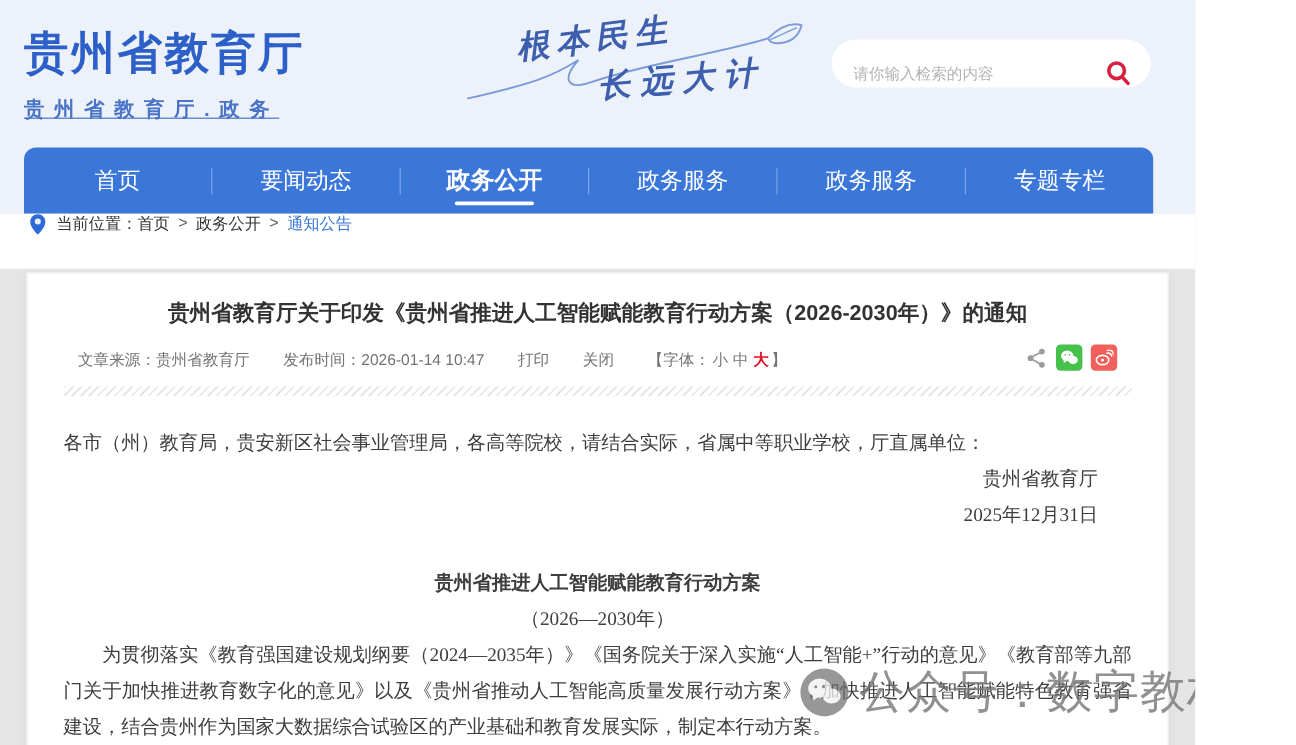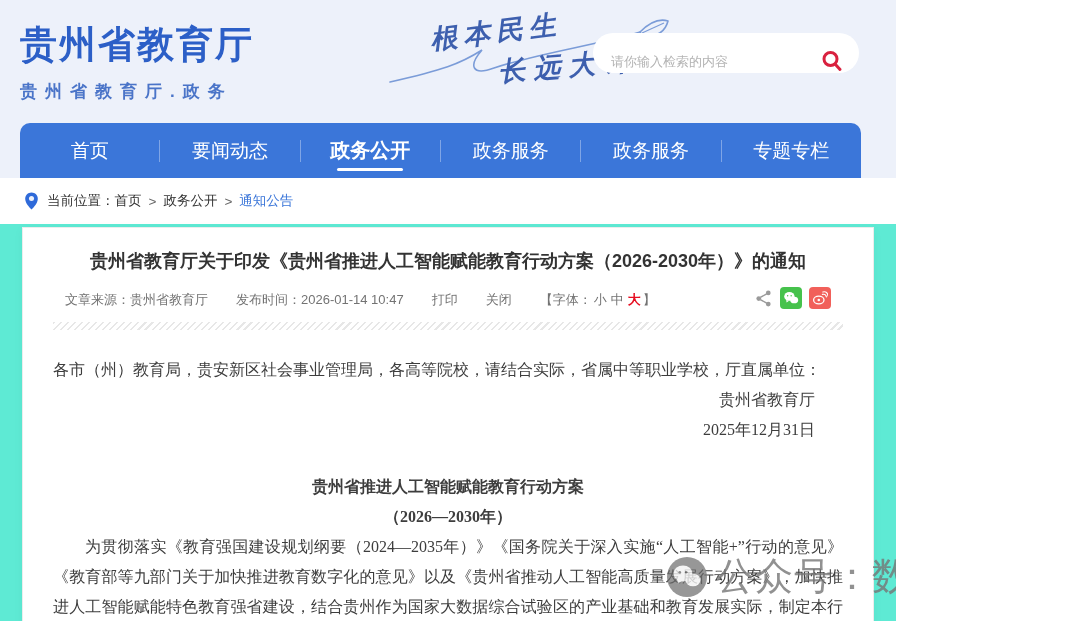--- a/index.html
+++ b/index.html
@@ -1,24 +1,24 @@
 <!DOCTYPE html>
 <html><head>
 <meta charset="utf-8">
 <style>
   * { margin:0; padding:0; box-sizing:border-box; }
   html,body { background:#fff; }
-  .page { width:896px; height:621px; position:relative; overflow:hidden; background:#5eead4;
+  .page { width:996px; height:621px; position:relative; overflow:hidden; background:#e5e5e5;
           font-family:"Liberation Sans","DejaVu Sans",sans-serif; }
 
   
   .header { position:relative; height:178px; background:#edf1fa; }
   .logo { position:absolute; left:20px; top:20px; }
   .logo-title { font-size:37px; font-weight:bold; color:#2c5fc7; letter-spacing:2px; }
-  .logo-sub { margin-top:10px; font-size:17px; font-weight:bold; color:#4a74c8; letter-spacing:8px; }
+  .logo-sub { margin-top:10px; font-size:17px; font-weight:bold; color:#4a74c8; letter-spacing:8px;text-decoration:underline; }
 
   .slogan { position:absolute; left:388px; top:2px; width:300px; height:100px; pointer-events:none; }
   .slogan svg { position:absolute; left:0; top:0; }
   .slogan-t1 { position:absolute; left:42px; top:12px; font-size:27px; font-weight:bold; font-style:italic;
                color:#3d5fae; letter-spacing:6px; transform:rotate(-7deg);
                font-family:"Liberation Serif","DejaVu Serif",serif; }
   .slogan-t2 { position:absolute; left:110px; top:46px; font-size:27px; font-weight:bold; font-style:italic;
                color:#3d5fae; letter-spacing:8px; transform:rotate(-5deg);
                font-family:"Liberation Serif","DejaVu Serif",serif; }
 
@@ -32,21 +32,21 @@
   .nav { position:absolute; left:20px; right:35px; bottom:0; height:55px; background:#3b76d9;
          border-radius:10px 10px 0 0; display:flex; align-items:center; }
   .nav-item { flex:1; height:55px; display:flex; align-items:center; justify-content:center;
               color:#fff; font-size:19px; position:relative; cursor:pointer; }
   .nav-item.active { font-weight:bold; font-size:20px; }
   .nav-underline { position:absolute; bottom:7px; left:50%; transform:translateX(-50%);
                    width:66px; height:3px; background:#fff; border-radius:2px; }
   .nav-sep { width:1px; height:22px; background:rgba(255,255,255,0.35); }
 
   
-  .breadcrumb { height:46px; background:#fff; display:flex; align-items:center; padding-left:24px;
+  .breadcrumb { height:46px; background:#fff; display:flex; padding-left:24px;
                 font-size:13.5px; color:#333; }
   .breadcrumb .sep { margin:0 7px; color:#666; }
   .crumb { cursor:pointer; }
   .crumb.current { color:#3b76d9; }
   .pin { margin-right:8px; display:flex; }
 
   
   .card { position:absolute; left:22px; right:22px; top:227px; height:460px; background:#fff;
           border:1px solid #ececec; border-bottom:none; box-shadow:0 2px 10px rgba(0,0,0,0.04);
           padding:0 30px; }
@@ -63,21 +63,21 @@
   .weibo-sq { background:#f1605a; }
 
   .hatch { margin-top:13px; height:8px;
            background:repeating-linear-gradient(135deg,#e7e7e7 0 1.5px,transparent 1.5px 5px); }
 
   .article-body { font-family:"Liberation Serif","DejaVu Serif",serif; font-size:16px; color:#3d3d3d;
                   line-height:30px; margin-top:25px; }
   .p-indent { text-indent:2em; }
   .sign-block { text-align:right; padding-right:28px; }
   .doc-title { text-align:center; font-weight:bold; margin-top:27px; }
-  .doc-subtitle { text-align:center; font-weight:bold; }
+  .doc-subtitle { text-align:center; font-weight:normal; }
   .p-just { text-align:justify; }
 
   
   .watermark { position:absolute; left:666px; top:551px; display:flex; align-items:center; gap:8px;
                z-index:5; pointer-events:none; opacity:0.8; }
   .wm-text { font-size:38px; color:#767676; letter-spacing:1px; white-space:nowrap;
              font-family:"Liberation Sans","DejaVu Sans",sans-serif; }
 </style>
 </head>
 <body>

